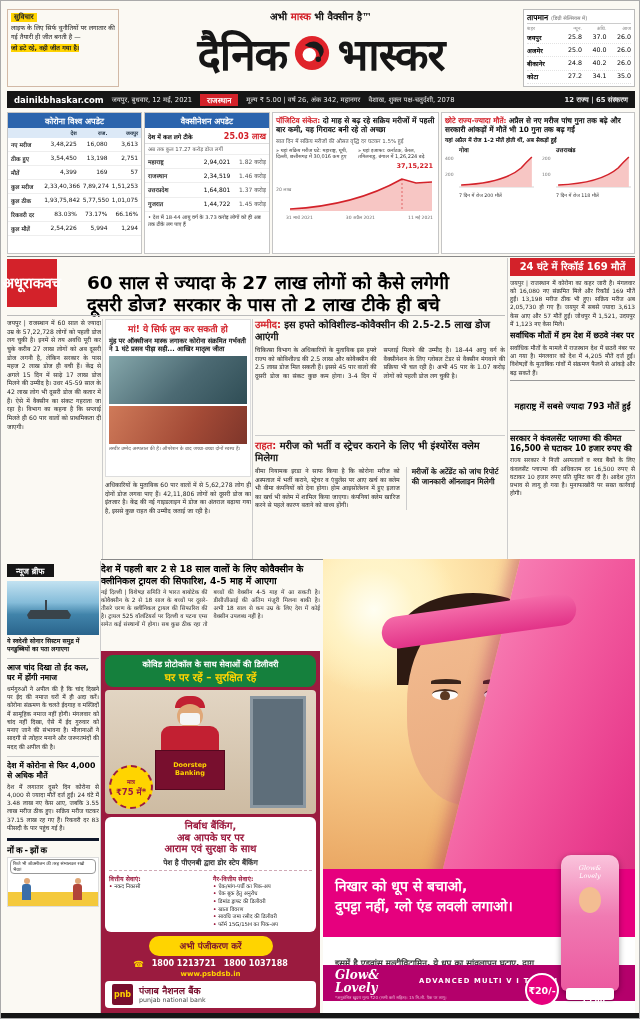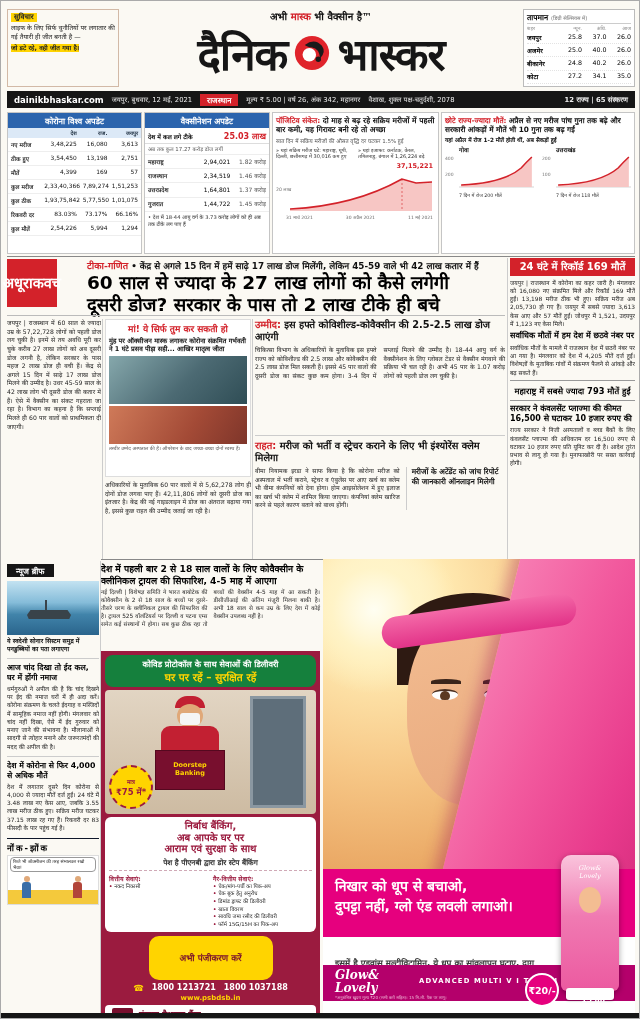--- a/index.html
+++ b/index.html
@@ -95,37 +95,37 @@
   .relief { position:absolute; left:254px; top:434px; width:250px; height:124px; border-top:1px solid #ccc; padding-top:4px; }
   .relief-flex { display:flex; gap:6px; margin-top:3px; }
   .relief-flex .sec-body { flex:1.55; margin-top:0; }
   .side-head { flex:1; font-size:7.4px; font-weight:bold; line-height:1.32; border-left:1px solid #ccc; padding-left:5px; color:#111; }
 
   
   .rightcol { position:absolute; left:509px; top:257px; width:125px; height:301px; overflow:hidden; }
   .rc-head1 { background:var(--red); color:#fff; font-weight:bold; font-size:10px; text-align:center; padding:3px 2px; line-height:1.15; }
   .rc-body { font-size:5.9px; line-height:1.4; text-align:justify; color:#222; margin:3px 0; }
   .rc-sub { font-size:8px; font-weight:bold; line-height:1.22; color:#000; margin-top:2px; }
-  .rc-high { font-size:8.3px; font-weight:bold; color:#000; text-align:center; border-top:1px solid #999; border-bottom:1px solid #999; padding:4px 0; margin:3px 0; }
+  .rc-high { font-size:8.3px; font-weight:bold; color:#000; text-align:center; border-top:1px solid #999; border-bottom:1px solid #999; padding:19px 0; margin:3px 0; }
 
   
   .trial { position:absolute; left:100px; top:562px; width:219px; height:86px; }
   .t-head { font-size:9.2px; font-weight:bold; line-height:1.26; color:#000; }
   .t-body { font-size:5.8px; line-height:1.36; text-align:justify; margin-top:3px; column-count:2; column-gap:6px; color:#222; }
 
   
   .brief { position:absolute; left:6px; top:558px; width:92px; height:454px; overflow:hidden; }
   .nb-label { background:#161616; color:#fff; font-weight:bold; font-size:8px; display:inline-block; padding:1px 9px; }
   .nb-photo { height:54px; background:linear-gradient(#c3e2f1 0%,#85bcd9 40%,#4184aa 62%,#2a648c 100%); position:relative; margin-top:3px; overflow:hidden; }
   .ship-hull { position:absolute; bottom:16px; left:20px; width:44px; height:9px; background:#39434a; clip-path:polygon(0 55%,8% 0,92% 0,100% 55%,96% 100%,4% 100%); }
   .ship-mast { position:absolute; bottom:25px; left:38px; width:2px; height:10px; background:#39434a; }
   .nb-cap { font-size:6.2px; font-weight:bold; line-height:1.3; margin-top:2px; color:#111; }
   .nb-h { font-size:7.8px; font-weight:bold; line-height:1.26; margin-top:5px; border-top:1px solid #ccc; padding-top:4px; color:#000; }
   .nb-b { font-size:5.9px; line-height:1.4; text-align:justify; margin-top:2px; color:#222; }
-  .nb-cartoon-label { font-size:8.5px; font-weight:bold; margin-top:6px; border-top:1px solid #0f172a; padding-top:3px; letter-spacing:2px; color:#000; }
+  .nb-cartoon-label { font-size:8.5px; font-weight:bold; margin-top:6px; border-top:3px solid #0f172a; padding-top:3px; letter-spacing:2px; color:#000; }
   .cartoon { height:50px; position:relative; background:#fff; border:1px solid #ddd; margin-top:2px; overflow:hidden; }
   .ct-ground { position:absolute; bottom:0; width:100%; height:14px; background:#f4c93c; }
   .ct-bubble { position:absolute; top:1px; left:2px; right:2px; font-size:4.5px; line-height:1.25; background:#fff; border:1px solid #999; border-radius:4px; padding:1px 2px; color:#222; }
   .fig { position:absolute; bottom:6px; width:9px; height:16px; border-radius:3px 3px 0 0; }
   .fig::before { content:""; position:absolute; top:-6px; left:1.5px; width:6px; height:6px; border-radius:50%; background:#e0a878; }
   .fig1 { left:14px; background:#3a6ea8; }
   .fig2 { right:16px; background:#b2453a; }
 
   
   .pnb { position:absolute; left:100px; top:650px; width:219px; height:362px; background:#9b1b3f; padding:4px; overflow:hidden; }
@@ -144,21 +144,21 @@
   .badge75 .b1 { font-size:5.8px; } .badge75 .b2 { font-size:8.5px; }
   .pnb-white { background:#fff; border-radius:6px; margin-top:3px; padding:3px 4px; text-align:center; }
   .pw-l1 { color:#9b1b3f; font-weight:bold; font-size:10px; line-height:1.16; }
   .pw-l4 { color:#333; font-weight:bold; font-size:7.3px; margin-top:2px; }
   .pnb-serv { display:flex; text-align:left; gap:5px; margin-top:3px; border-top:1px dashed #d0a9b6; padding-top:3px; }
   .serv-col { flex:1; }
   .serv-title { color:#9b1b3f; font-weight:bold; font-size:6.2px; }
   .pnb-serv ul { list-style:none; }
   .pnb-serv li { font-size:5.3px; line-height:1.45; color:#222; }
   .pnb-serv li::before { content:"• "; color:#9b1b3f; font-weight:bold; }
-  .pnb-reg { background:var(--yellow); color:#780f2e; font-weight:bold; text-align:center; font-size:8.8px; border-radius:10px; margin:4px auto 0; width:124px; padding:16px 0; }
+  .pnb-reg { background:var(--yellow); color:#780f2e; font-weight:bold; text-align:center; font-size:8.8px; border-radius:10px; margin:4px auto 0; width:124px; padding:4px 0; }
   .pnb-phones { display:flex; justify-content:center; gap:8px; color:#fff; font-weight:bold; font-size:8px; margin-top:3px; align-items:center; }
   .ph-icon { font-size:8.5px; color:var(--yellow); }
   .pnb-web { text-align:center; color:var(--yellow); font-size:7px; font-weight:bold; margin-top:1px; }
   .pnb-foot { background:#fff; margin-top:3px; border-radius:4px; display:flex; align-items:center; gap:6px; padding:3px 7px; }
   .pnb-logo { width:21px; height:21px; background:#780f2e; color:var(--yellow); font-weight:bold; font-size:8px; display:flex; align-items:center; justify-content:center; border-radius:2px; }
   .pn-hi { color:#780f2e; font-weight:bold; font-size:9.3px; line-height:1.1; }
   .pn-en { color:#444; font-size:6.3px; }
 
   
   .glow { position:absolute; left:322px; top:558px; width:312px; height:454px; background:#fff; overflow:hidden; }
@@ -412,24 +412,20 @@
       </div>
       </div>
   </div>
 
   <div class="hline" style="left:6px; top:255px; width:628px; background:#888;"></div>
 
   <div class="shield">
     <div>अधूरा</div>
     <div>कवच</div>
   </div>
-  <div class="kicker">
-    <span class="redtag">टीका-गणित</span>
-    <span>• केंद्र से अगले 15 दिन में हमें साढ़े 17 लाख डोज मिलेंगी, लेकिन 45-59 वाले भी 42 लाख कतार में हैं</span>
-  </div>
   <div class="headline">
     <div>60 साल से ज्यादा के 27 लाख लोगों को कैसे लगेगी</div>
     <div>दूसरी डोज? सरकार के पास तो 2 लाख टीके ही बचे</div>
   </div>
   <div class="hline" style="left:6px; top:314px; width:498px;"></div>
 
   <div class="body-left">जयपुर | राजस्थान में 60 साल से ज्यादा उम्र के 57,22,728 लोगों को पहली डोज लग चुकी है। इनमें से तय अवधि पूरी कर चुके करीब 27 लाख लोगों को अब दूसरी डोज लगनी है, लेकिन सरकार के पास महज 2 लाख डोज ही बची हैं। केंद्र से अगले 15 दिन में साढ़े 17 लाख डोज मिलने की उम्मीद है। उधर 45-59 साल के 42 लाख लोग भी दूसरी डोज की कतार में हैं। ऐसे में वैक्सीन का संकट गहराता जा रहा है। विभाग का कहना है कि सप्लाई मिलते ही 60 पार वालों को प्राथमिकता दी जाएगी।</div>
   <div class="body-mid">अधिकारियों के मुताबिक 60 पार वालों में से 5,62,278 लोग ही दोनों डोज लगवा पाए हैं। 42,11,806 लोगों को दूसरी डोज का इंतजार है। केंद्र की नई गाइडलाइन में डोज का अंतराल बढ़ाया गया है, इससे कुछ राहत की उम्मीद जताई जा रही है।</div>
 
   <div class="mother">

